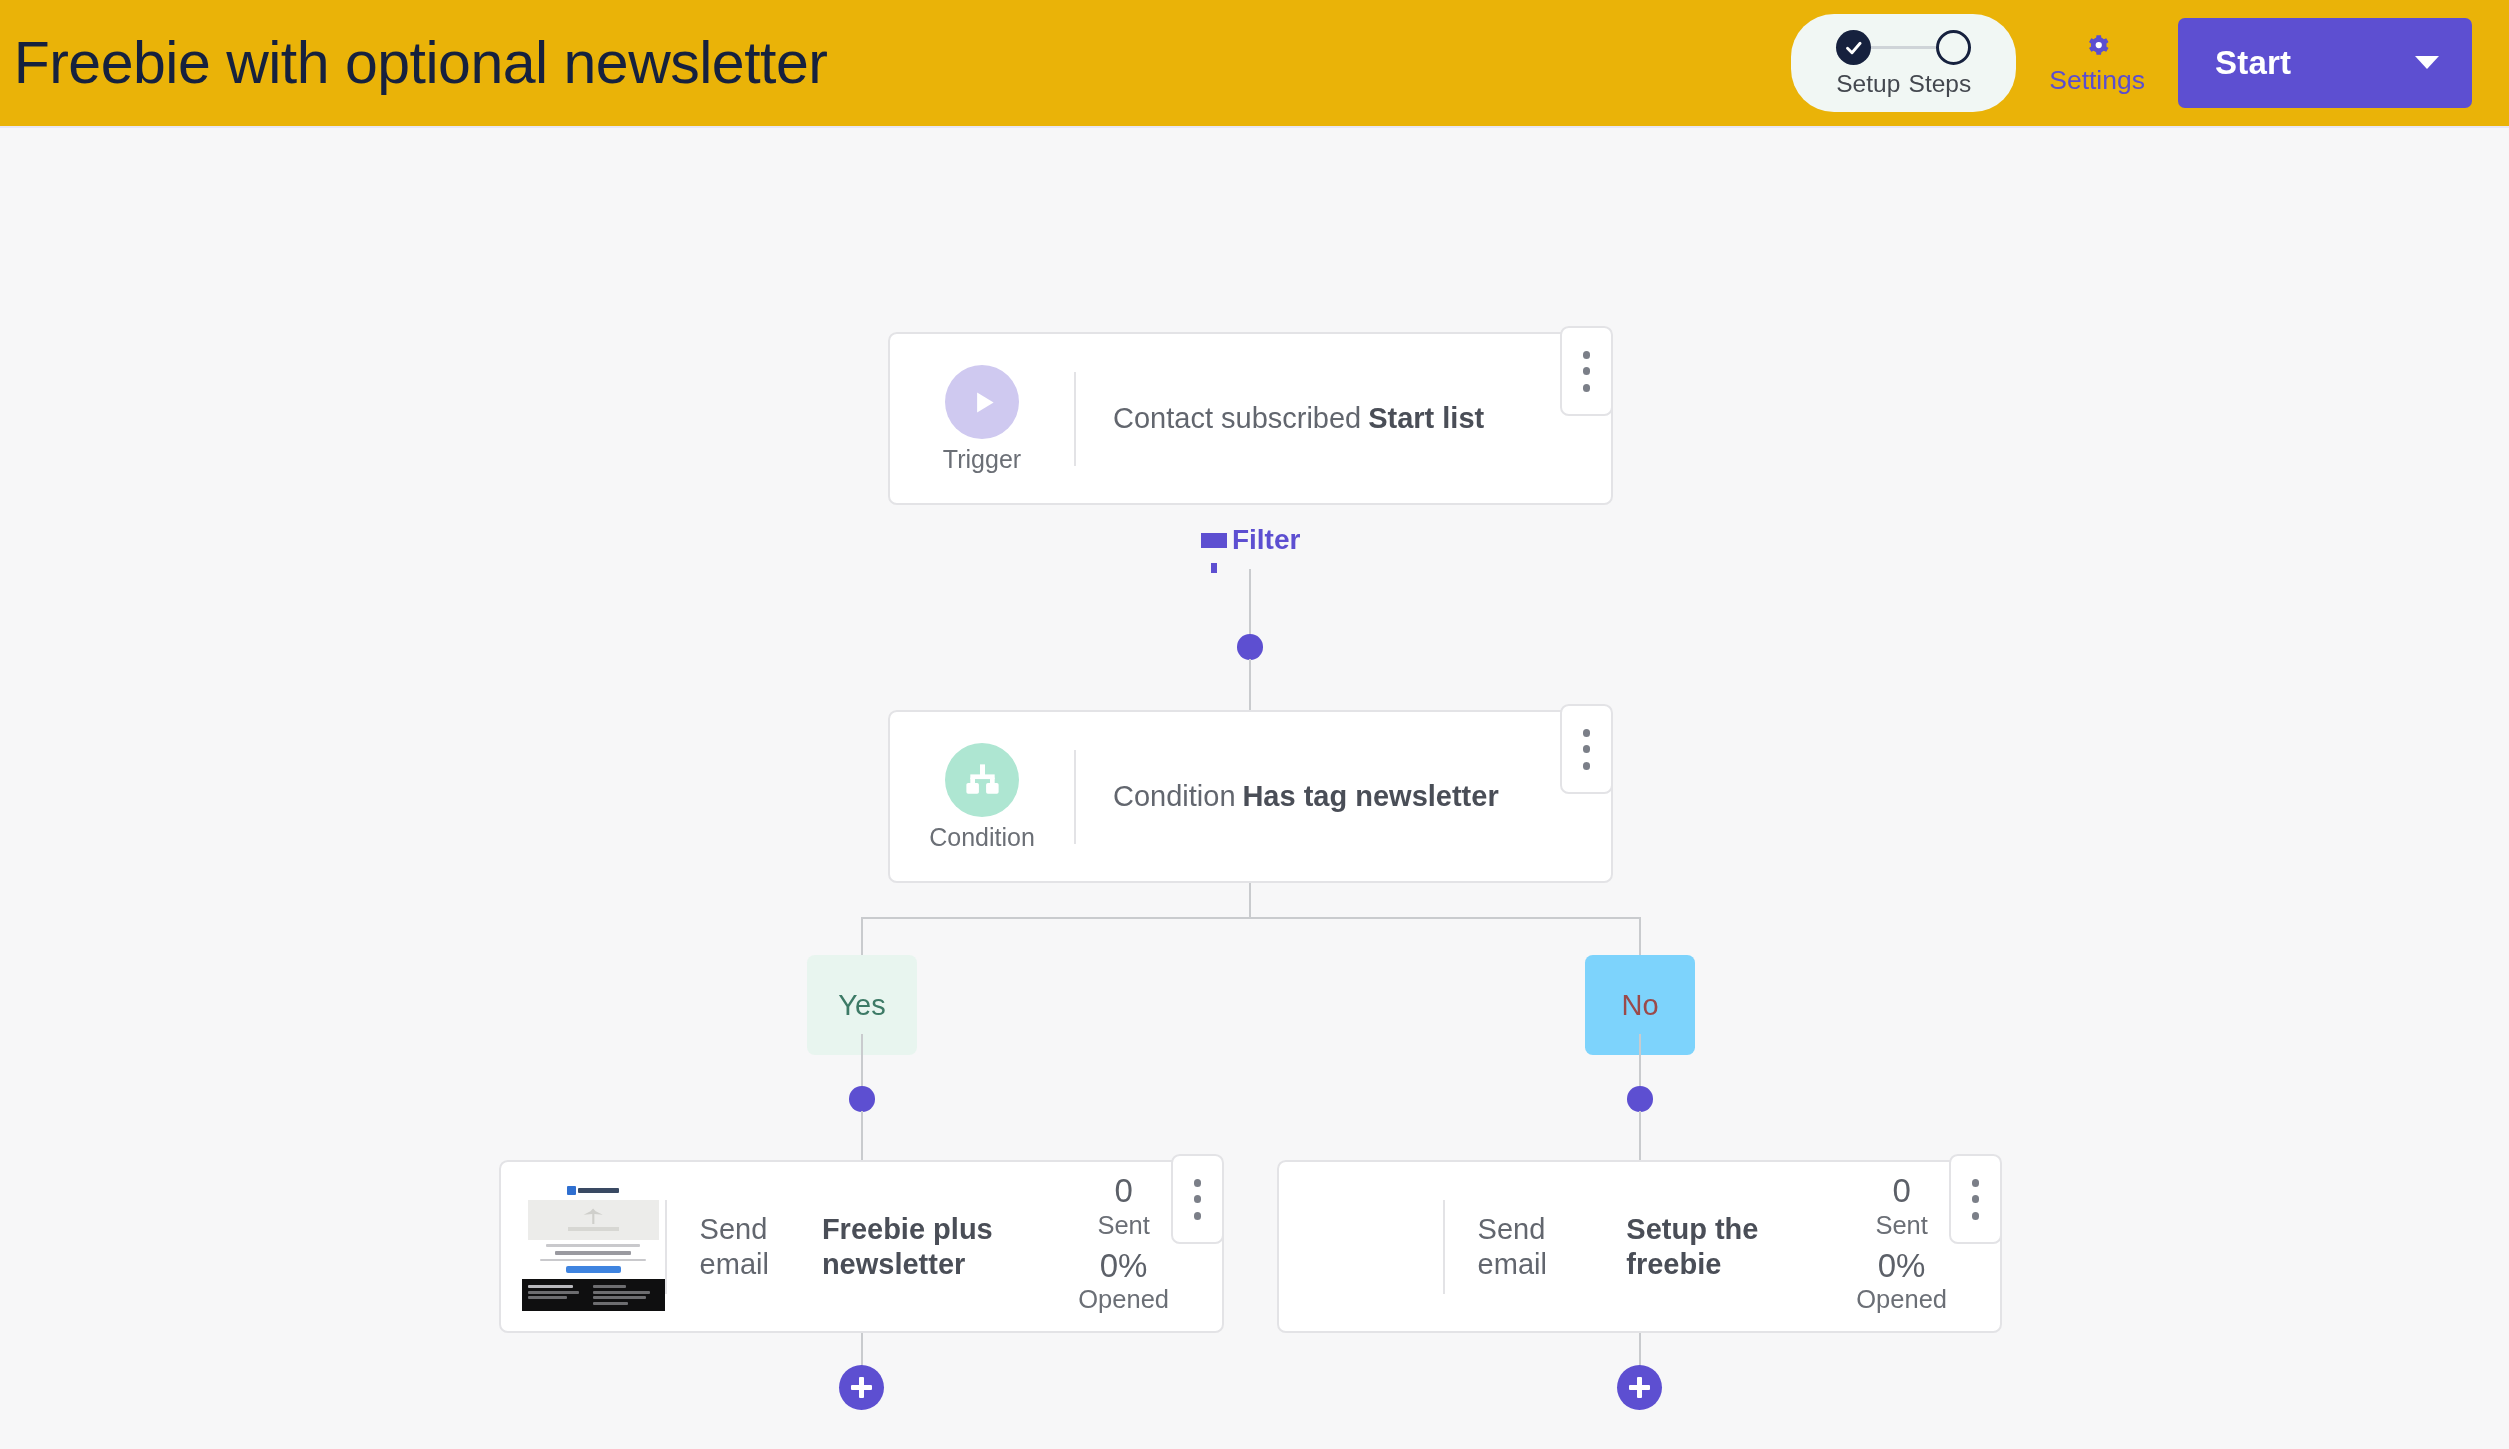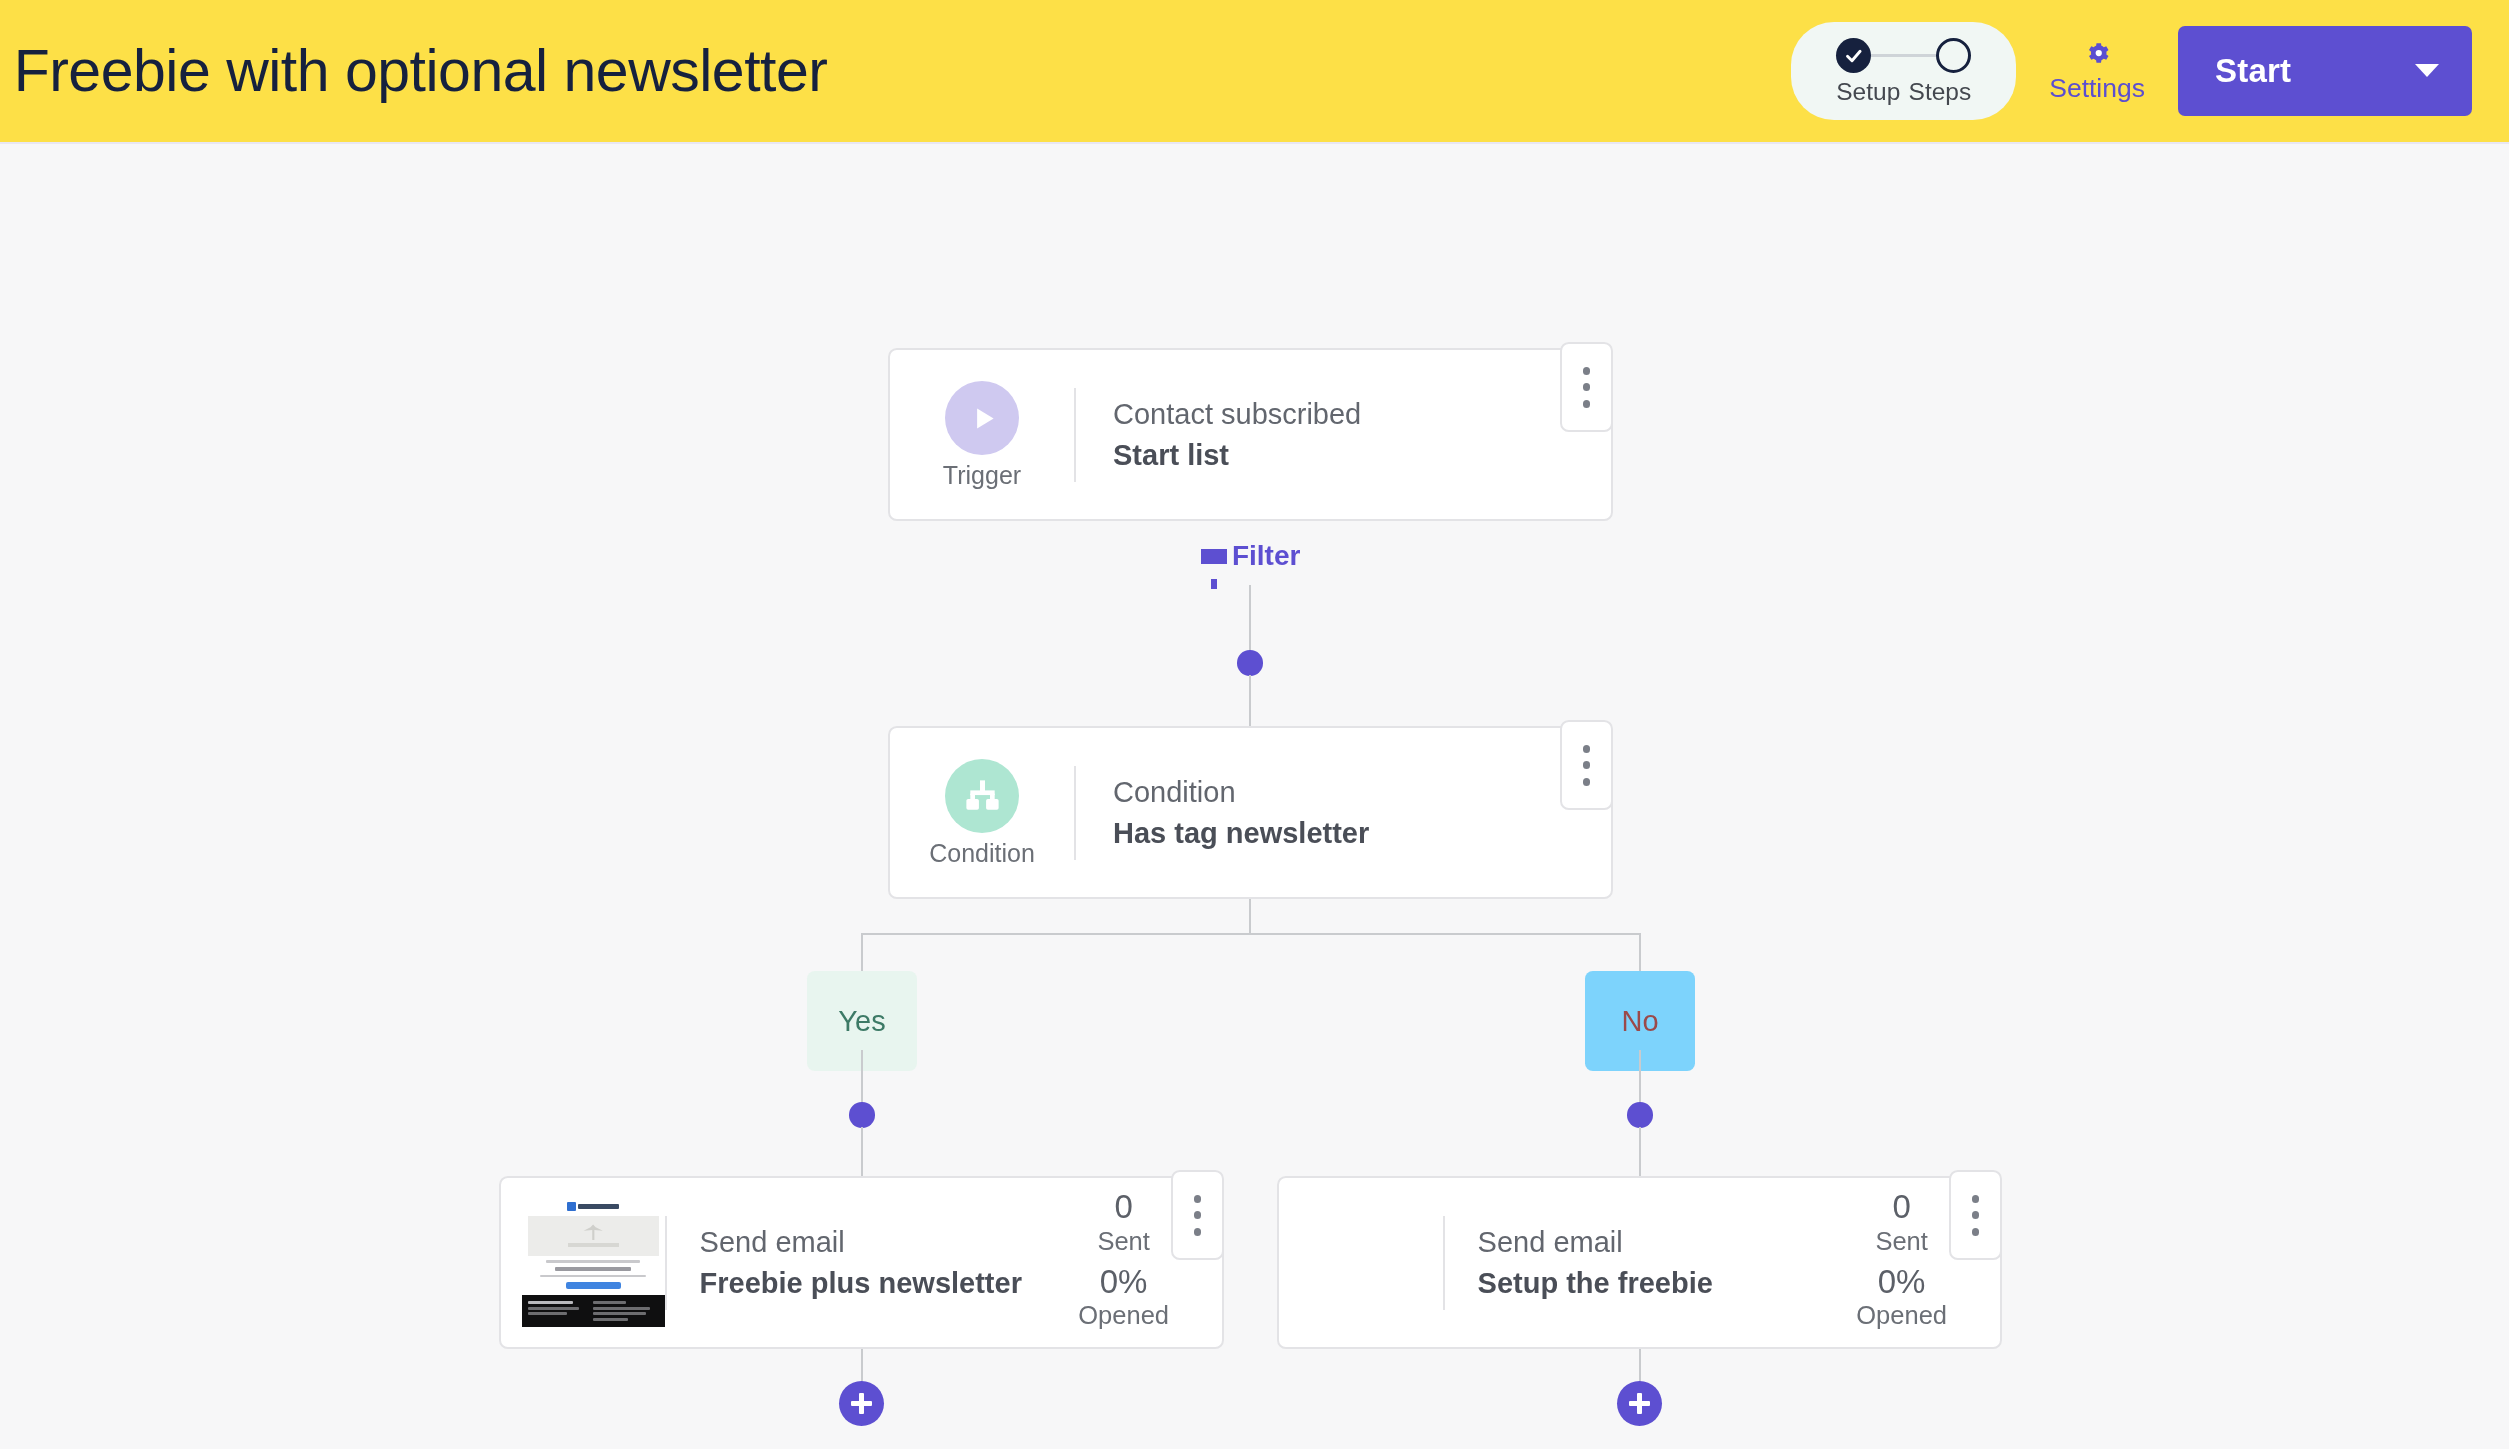--- a/index.html
+++ b/index.html
@@ -6,22 +6,22 @@
   html, body {
     width: 2509px; height: 1450px;
     background: #f7f7f8;
     font-family: "Liberation Sans", sans-serif;
     overflow: hidden;
   }
 
   
   .header {
     position: relative;
-    height: 144px;
-    background: #fde047;
+    height: 128px;
+    background: #eab308;
     border-bottom: 2px solid #e9e7f3;
     display: flex;
     align-items: center;
     padding: 0 37px 0 13.7px;
   }
   .page-title {
     font-size: 59px;
     font-weight: 400;
     color: #16213e;
     letter-spacing: -0.5px;
@@ -154,21 +154,21 @@
   }
   .card-divider {
     width: 2px;
     height: 94px;
     background: #e3e3e6;
     flex: 0 0 auto;
   }
   .card-text {
     padding-left: 37px;
     display: flex;
-    flex-direction: column;
+    flex-direction: row;
     gap: 6.9px;
     flex: 1 1 auto;
     min-width: 0;
   }
   .card-sub {
     font-size: 29px;
     color: #62666e;
     line-height: 1.18;
   }
   .card-title {

